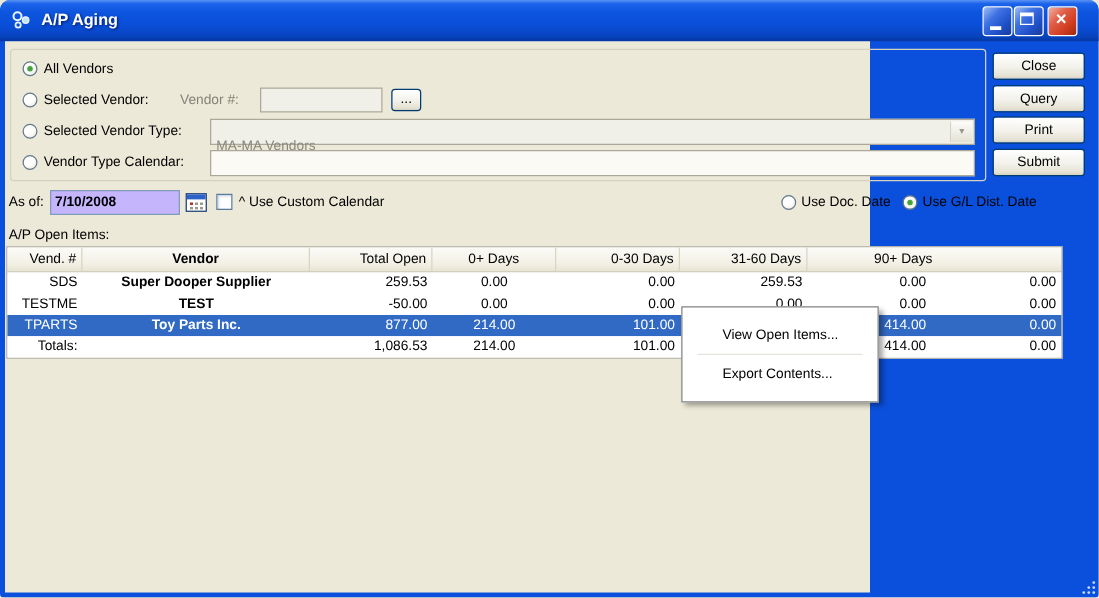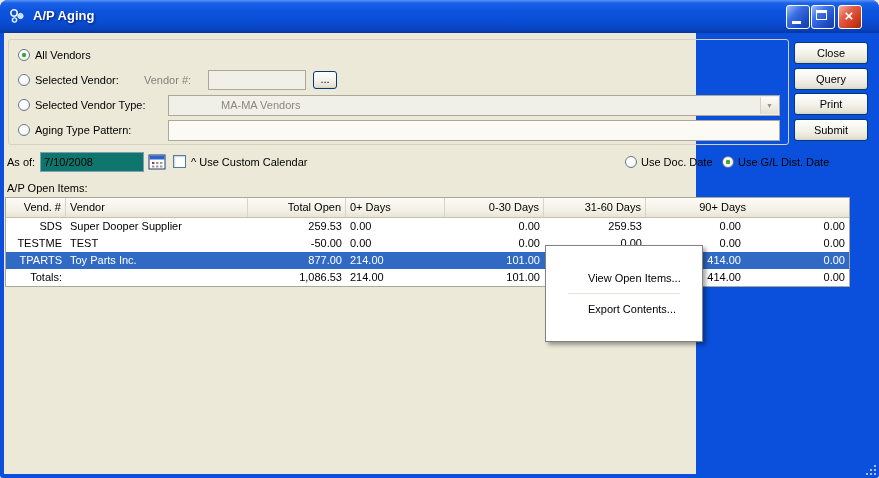--- a/index.html
+++ b/index.html
@@ -32,51 +32,51 @@
   
   .radio{position:absolute;width:12px;height:12px;border:1px solid #64798C;border-radius:50%;
     background:radial-gradient(circle at 35% 30%,#fff 40%,#E9E7DD 100%);box-sizing:border-box;}
   .radio.selected::after{content:"";position:absolute;left:3px;top:3px;width:4px;height:4px;border-radius:50%;
     background:#46A33C;box-shadow:0 0 1px #1E7A1E;}
   .checkbox{position:absolute;width:13px;height:13px;background:#fff;border:1px solid #5A7A9C;
     box-shadow:inset 1px 1px 2px rgba(90,120,150,.35);box-sizing:border-box;}
   
   .xp-input{position:absolute;border:1px solid #ACA899;background:#F1F0E8;color:#555;
     font:11px "Liberation Sans",sans-serif;padding:0 3px;box-sizing:border-box;}
-  .xp-input.white{background:#0f766e;border-color:#7F9DB9;color:#000;}
+  .xp-input.white{background:#c4b5fd;border-color:#7F9DB9;color:#000;font-weight:bold;}
   .combo{position:absolute;border:1px solid #ACA899;background:#F1F0E8;box-sizing:border-box;}
-  .combo-text{position:absolute;left:4px;top:3px;color:#8a887d;white-space:nowrap;margin-left:48px;}
+  .combo-text{position:absolute;left:4px;top:15px;color:#8a887d;white-space:nowrap;}
   .combo-arrow{position:absolute;right:1px;top:1px;bottom:1px;width:17px;text-align:center;line-height:17px;
     font-size:7px;color:#9a988d;background:linear-gradient(180deg,#FDFDFB,#E3E1D3);border-left:1px solid #D5D2C4;border-radius:1px;}
   .xp-btn{position:absolute;border:1px solid #003C74;border-radius:3px;color:#000;text-align:center;
     background:linear-gradient(180deg,#fff 0%,#F2F1EA 55%,#E6E3D4 88%,#D6D2C2 100%);
     font:11px "Liberation Sans",sans-serif;line-height:20px;box-sizing:border-box;}
   .xp-btn.small{line-height:15px;}
   .calbtn{position:absolute;width:20px;height:20px;}
   
   .grid{position:absolute;left:1px;top:164px;width:845px;border:1px solid #ACA899;background:#fff;box-sizing:border-box;}
   .ghead{display:flex;height:19px;background:linear-gradient(180deg,#FCFBF7 0%,#F2F0E4 70%,#E7E4D3 100%);
     border-bottom:1px solid #C5C2B0;}
   .hcell{height:19px;line-height:17px;padding:1px 4px;border-right:1px solid #D8D5C3;box-sizing:border-box;
     overflow:hidden;white-space:nowrap;}
   .row{display:flex;height:17px;line-height:17px;background:#fff;}
   .row.selected{background:#316AC5;}
   .row.selected .cell{color:#fff;}
   .cell{padding:0 4px;box-sizing:border-box;overflow:hidden;white-space:nowrap;}
   .c0{width:60px;text-align:right;}
-  .c1{width:182px;text-align:left;}
+  .c1{width:182px;text-align:center;font-weight:bold;}
   .c2{width:98px;text-align:right;}
-  .c3{width:99px;text-align:left;}
+  .c3{width:99px;text-align:center;}
   .c4{width:99px;text-align:right;}
   .c5{width:102px;text-align:right;}
   .c6{width:99px;text-align:right;}
   .c7{width:104px;text-align:right;border-right:none;}
   
   .context-menu{position:absolute;left:541px;top:212px;width:158px;background:#fff;border:1px solid #828282;
-    box-shadow:3px 3px 4px rgba(0,0,0,.35);padding:20px;z-index:20;box-sizing:border-box;}
+    box-shadow:3px 3px 4px rgba(0,0,0,.35);padding:10px;z-index:20;box-sizing:border-box;}
   .menu-item{height:24px;line-height:24px;padding-left:22px;color:#000;white-space:nowrap;}
   .menu-sep{height:1px;background:#E4E3DE;margin:3px 2px;}
   
   .grip{position:absolute;right:1px;bottom:1px;}
 </style>
 </head>
 <body>
 
 <div class="window">
 
@@ -112,21 +112,21 @@
     <span class="xp-btn small" style="left:309px;top:38px;width:24px;height:18px">...</span>
 
     <span class="radio" style="left:14px;top:66px"></span>
     <span class="lbl" style="left:31px;top:66px">Selected Vendor Type:</span>
     <span class="combo" style="left:164px;top:62px;width:612px;height:21px">
       <span class="combo-text">MA-MA Vendors</span>
       <span class="combo-arrow">▼</span>
     </span>
 
     <span class="radio" style="left:14px;top:91px"></span>
-    <span class="lbl" style="left:31px;top:91px">Aging Type Pattern:</span>
+    <span class="lbl" style="left:31px;top:91px">Vendor Type Calendar:</span>
     <input class="xp-input" style="left: 164px; top: 87px; width: 612px; height: 21px; background: rgb(251, 250, 244);" value="">
 
     <span class="xp-btn" style="left:790px;top:9px;width:74px;height:22px">Close</span>
     <span class="xp-btn" style="left:790px;top:35px;width:74px;height:22px">Query</span>
     <span class="xp-btn" style="left:790px;top:60px;width:74px;height:22px">Print</span>
     <span class="xp-btn" style="left:790px;top:86px;width:74px;height:22px">Submit</span>
 
     <span class="lbl" style="left:3px;top:123px">As of:</span>
     <input class="xp-input white" style="left: 36px; top: 119px; width: 104px; height: 20px;" value="7/10/2008">
     <span class="calbtn" style="left:143px;top:119px">

